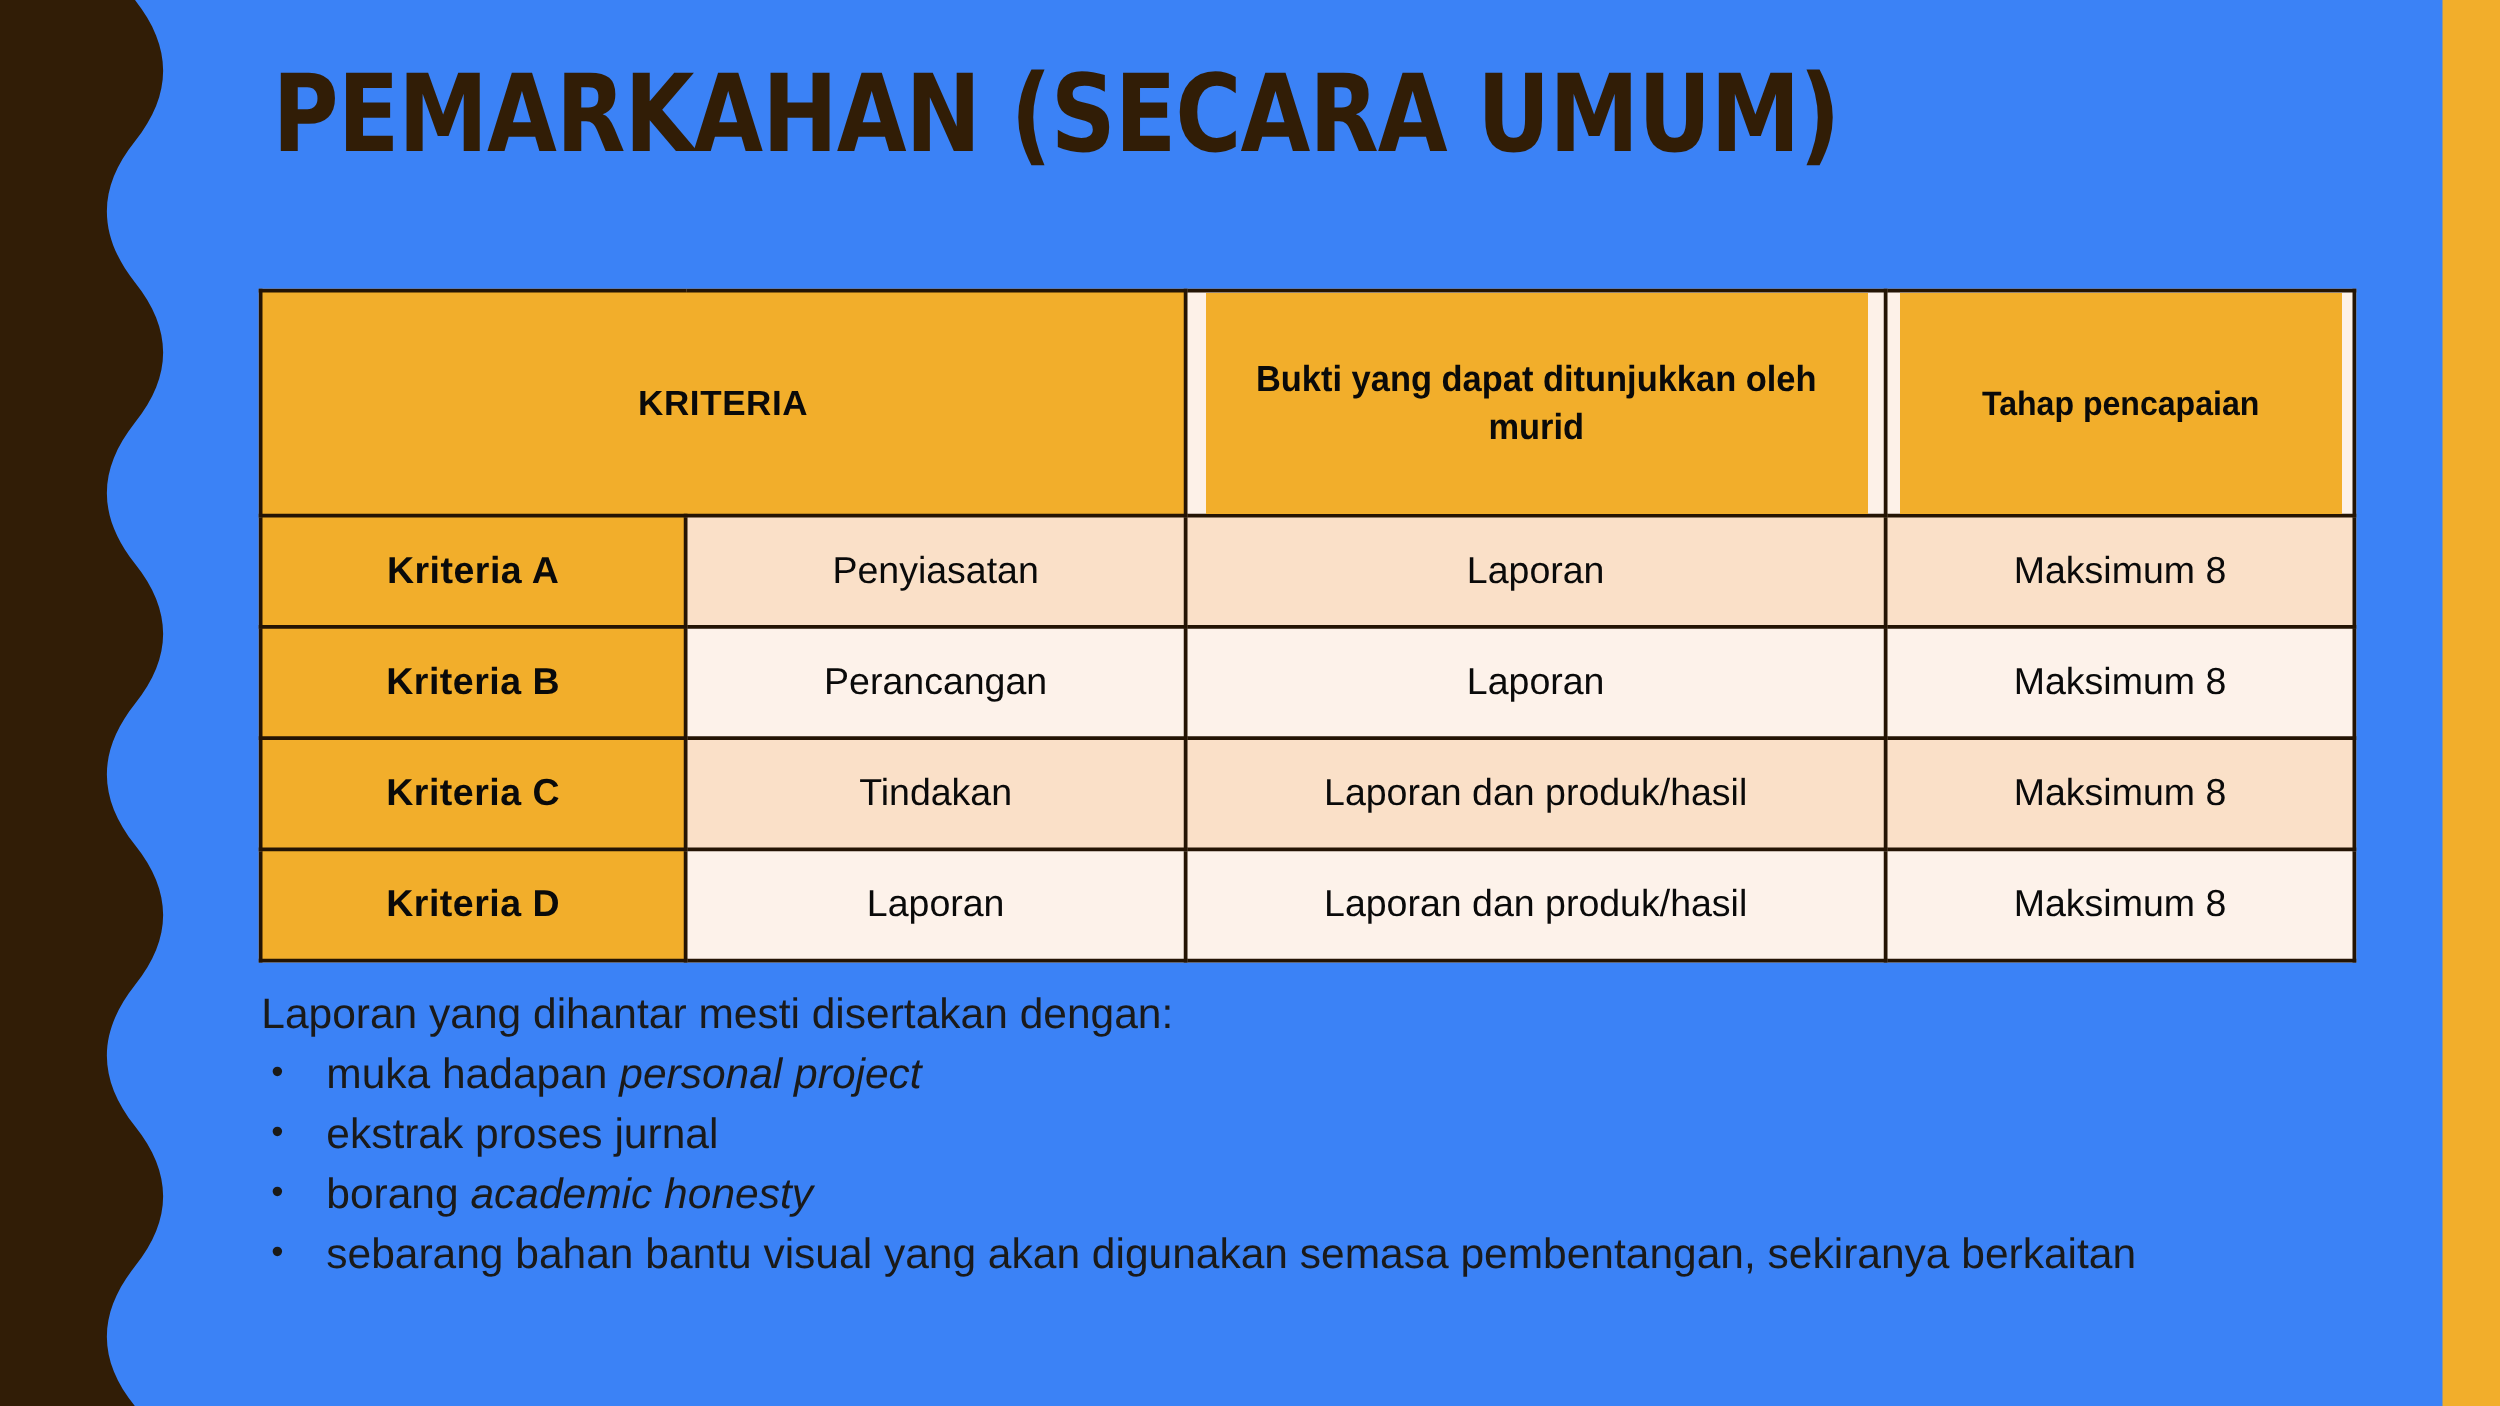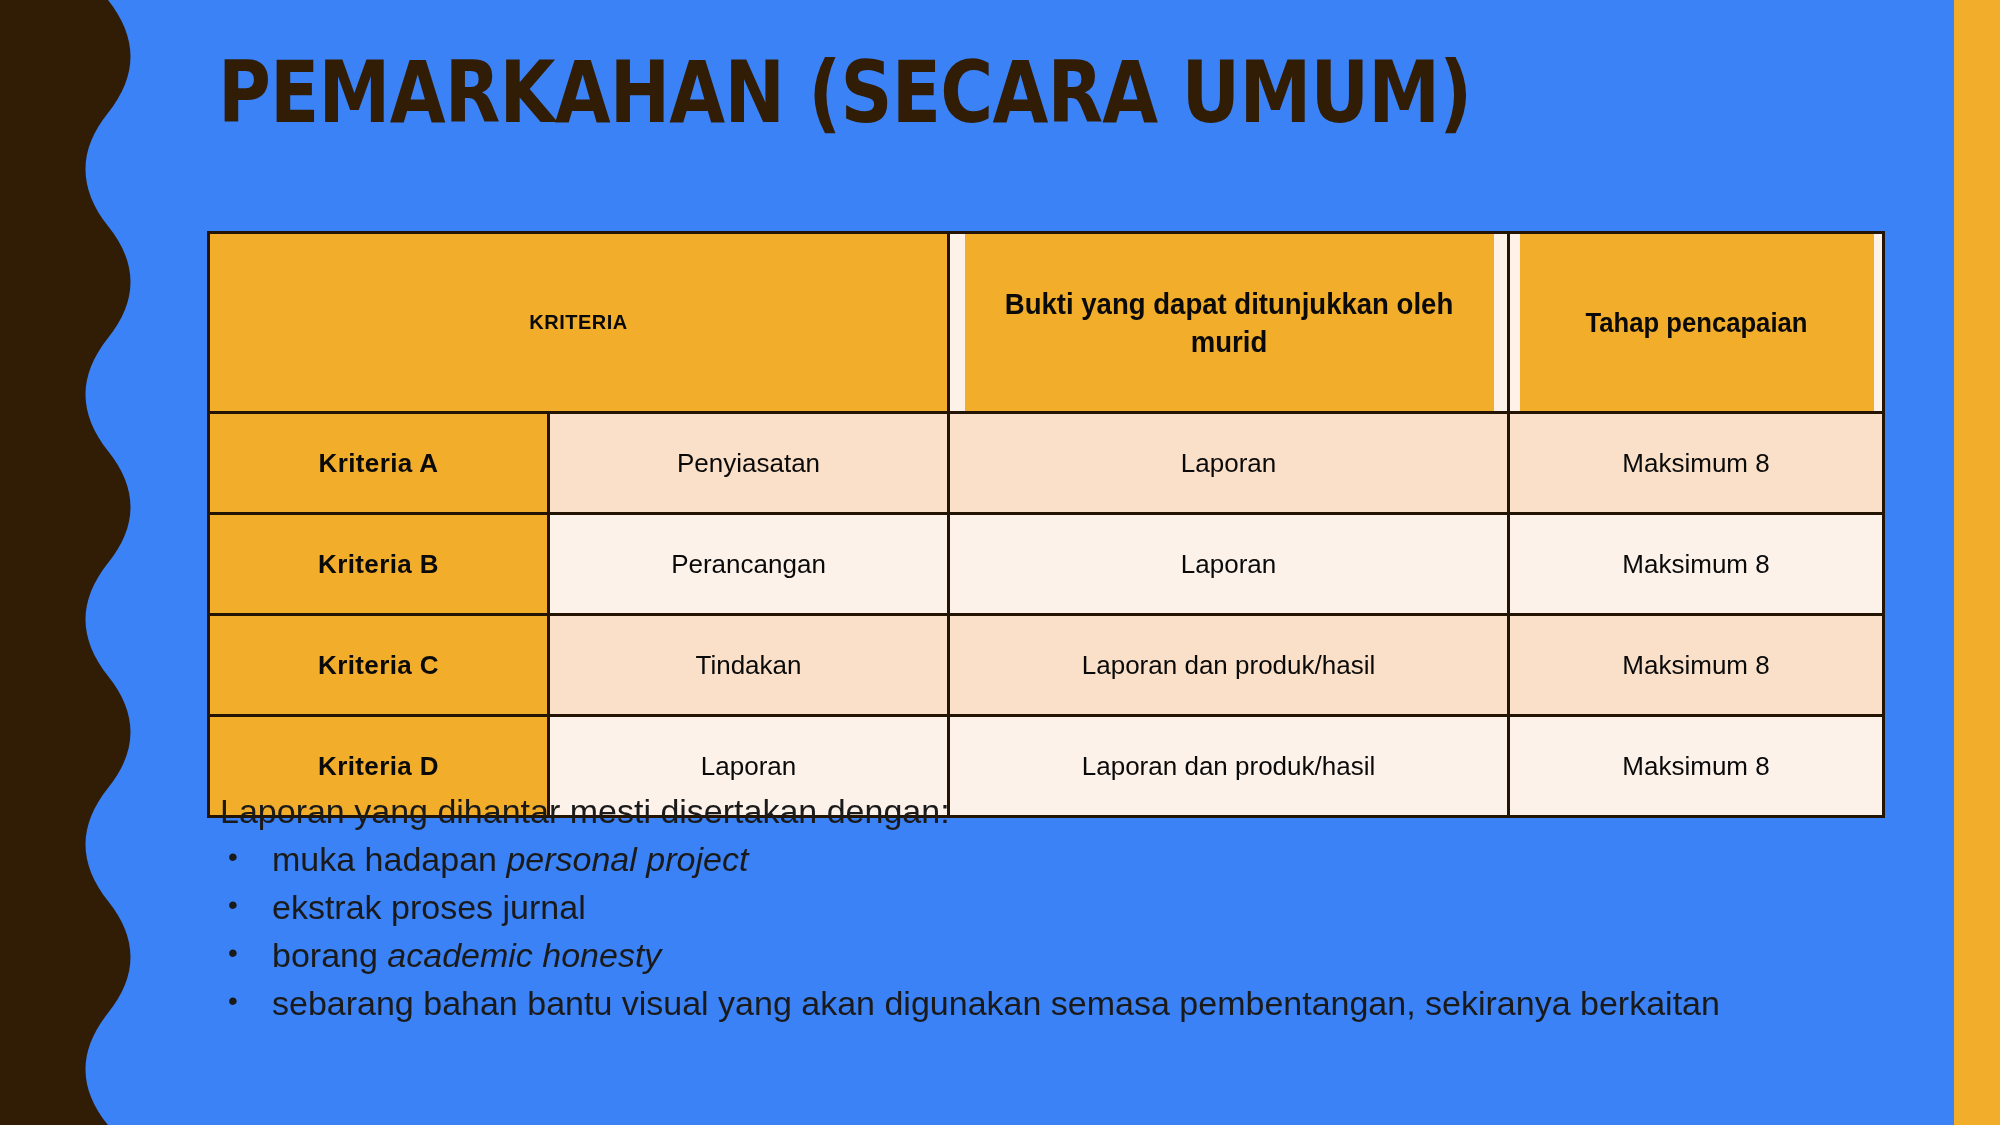--- a/index.html
+++ b/index.html
@@ -62,45 +62,45 @@
     vertical-align:middle;
     color:#0A0A0A;
   }
   
   #marks-table thead th {
     background:#F2AE2B;
     height:180px;
     font-family:"Liberation Sans", sans-serif;
     font-weight:bold;
   }
-  th.h-kriteria  { font-size:20px; letter-spacing:0.5px; }
+  th.h-kriteria  { font-size:28px; letter-spacing:0.5px; }
   th.h-bukti     { font-size:29px; line-height:38px; transform:scaleX(0.95); }
   th.h-tahap     { font-size:27px; line-height:34px; transform:scaleX(0.95); }
 
   
-  #marks-table tbody td { height:101px; font-size:26px; }
+  #marks-table tbody td { height:89px; font-size:30px; }
   td.c-label {
     background:#F2AE2B;
     font-weight:bold;
     font-size:30px;
     letter-spacing:0.4px;
   }
   tr.row-light td.c-body { background:#FDF2EA; }
   tr.row-dark  td.c-body { background:#FAE0C8;margin-top:20px; }
 
   
   col.col-label { width:340px; }
   col.col-desc  { width:400px; }
   col.col-bukti { width:560px; }
   col.col-tahap { width:375px; }
 
   
   #notes {
     position:absolute;
-    left:220px; top:788px;
+    left:209px; top:788px;
     width:1680px;
     color:#1A1A1A;
     font-family:"Liberation Sans", sans-serif;
     font-size:34px;
     line-height:46px;
   }
   #notes .intro { margin-bottom:2px; }
   #notes ul { list-style:none; }
   #notes li {
     position:relative;

